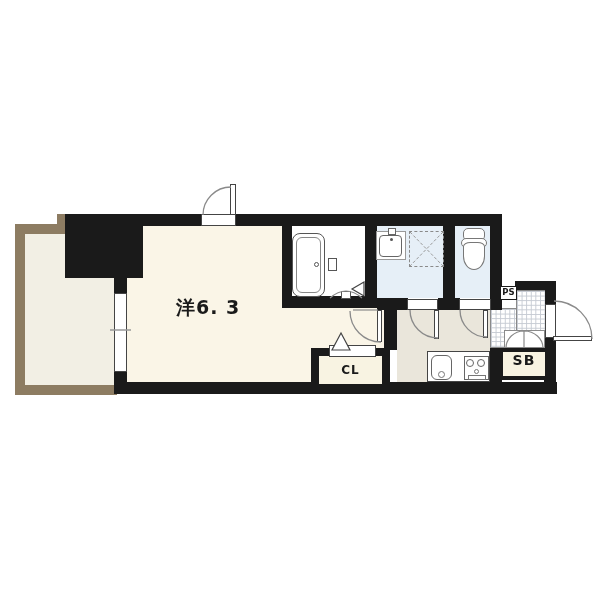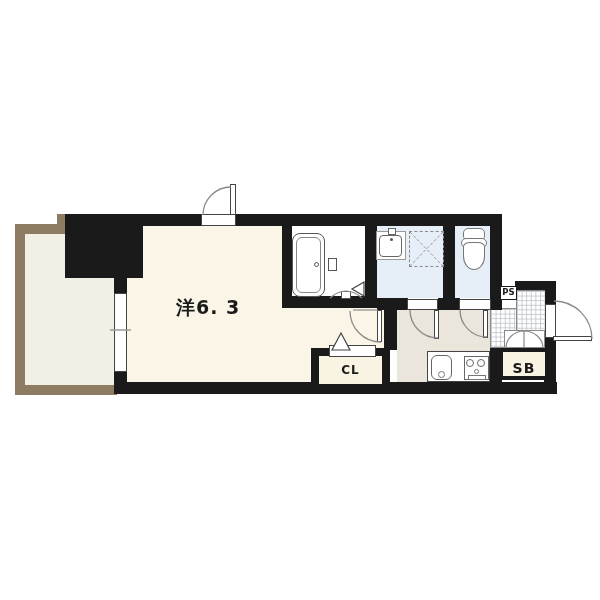--- a/index.html
+++ b/index.html
@@ -70,21 +70,21 @@
   <div class="abs opening" style="left:407px;top:299px;width:31px;height:11px;"></div>
   <div class="abs opening" style="left:459px;top:299px;width:32px;height:11px;"></div>
   <div class="abs opening" style="left:545px;top:304px;width:11px;height:34px;"></div>
 
   <div class="abs wall" style="left:311px;top:348px;width:79px;height:44px;"></div>
   <div class="abs boxfill" style="left:319px;top:356px;width:63px;height:28px;display:flex;align-items:center;justify-content:center;">
     <span class="label" style="font-size:12px;letter-spacing:1px;">CL</span>
   </div>
   <div class="abs opening" style="left:329px;top:345px;width:47px;height:12px;"></div>
 
-  <div class="abs boxfill" style="left:499px;top:348px;width:50px;height:32px;border:4px solid var(--wall,#1a1a1a);display:flex;align-items:flex-end;justify-content:center;">
+  <div class="abs boxfill" style="left:499px;top:348px;width:50px;height:32px;border:4px solid var(--wall,#1a1a1a);display:flex;align-items:flex-start;justify-content:center;">
     <span class="label" style="font-size:14px;letter-spacing:1px;">SB</span>
   </div>
 
   <div class="abs" style="left:500px;top:286px;width:17px;height:14px;background:#fff;border:1.5px solid #1a1a1a;display:flex;align-items:flex-start;justify-content:center;">
     <span class="label" style="font-size:8.5px;">PS</span>
   </div>
 
   <div class="abs" style="left:504px;top:330px;width:41px;height:18px;background:#fff;border:1px solid #8a8a8a;"></div>
 
   <div class="abs fixture" style="left:292px;top:233px;width:33px;height:64px;border:1.5px solid #555;border-radius:8px;"></div>

